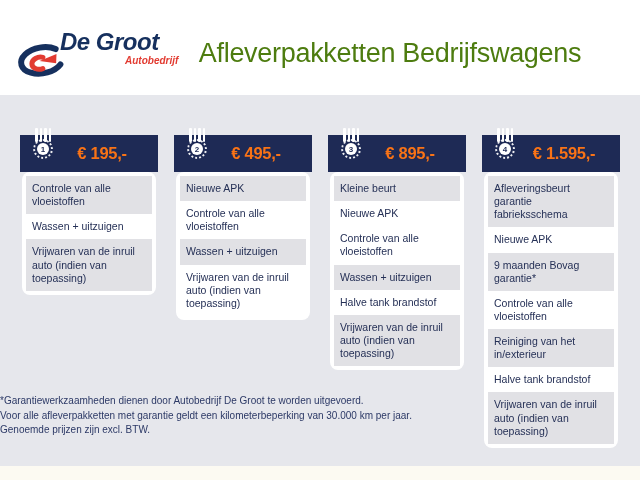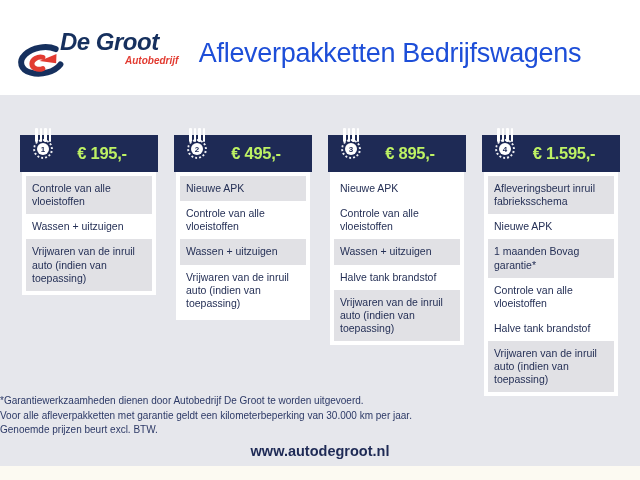--- a/index.html
+++ b/index.html
@@ -10,41 +10,41 @@
 
   
   .topband { position:absolute; left:0; top:0; width:640px; height:95px; background:#ffffff; }
 
   .logo { position:absolute; left:14px; top:26px; width:150px; height:58px; }
   .logo-mark { position:absolute; left:0; top:14px; width:52px; height:40px; }
   .logo-text1 { position:absolute; left:46px; top:2px; font-size:24px; font-weight:bold; font-style:italic; color:#16305e; letter-spacing:-0.5px; }
   .logo-text2 { position:absolute; left:78px; top:29px; font-size:10px; font-weight:bold; font-style:italic; color:#e23b31;margin-left:33px; }
 
   .page-title { position:absolute; left:170px; top:38px; width:440px; text-align:center;
-                font-size:27px; color:#1d4ed8; letter-spacing:-0.3px; }
+                font-size:27px; color:#4d7c0f; letter-spacing:-0.3px; }
 
   
   .mainband { position:absolute; left:0; top:95px; width:640px; height:371px; background:#e6e7ec; }
 
   .columns { position:absolute; left:20px; top:135px; width:600px; display:flex; gap:16px; }
   .col { width:138px; position:relative; }
 
   .col-header { position:relative; height:37px; background:#1e2a55; display:flex;
                 align-items:center; justify-content:center; padding-left:26px; }
-  .price { color:#bef264; font-weight:bold; font-size:16.5px; letter-spacing:-0.3px; }
+  .price { color:#f97316; font-weight:bold; font-size:16.5px; letter-spacing:-0.3px; }
 
   .medal { position:absolute; left:9px; top:-7px; width:28px; }
   .ribbon { display:flex; gap:2px; justify-content:center; height:14px; }
   .ribbon span { width:2.5px; background:#ffffff; border-radius:1px; }
   .medal-circle { width:20px; height:20px; border:2px dotted rgba(255,255,255,0.92); border-radius:50%;
                   margin:-3px auto 0; display:flex; align-items:center; justify-content:center; background:transparent; }
   .medal-inner { width:12px; height:12px; background:#ffffff; border-radius:50%; color:#1e2a55;
                  font-size:8px; font-weight:bold; display:flex; align-items:center; justify-content:center; }
 
-  .col-body { margin:0 2px; background:#ffffff; padding:4px; }
+  .col-body { margin:0 2px; background:#ffffff; padding:4px;border-radius:8px; }
   .row { padding:6px 6px; font-size:10.5px; line-height:1.25; color:#253056; }
   .row.gray { background:#e1e1e5; }
   .row.white { background:#ffffff; }
 
   .disclaimer { position:absolute; left:0; top:394px; width:640px; 
                 font-size:10px; line-height:1.45; color:#2c3966; }
 
   .website { position:absolute; left:0; top:443px; width:640px; text-align:center;
              font-size:14.5px; font-weight:bold; color:#1e2a55; }
 
@@ -131,20 +131,21 @@
               <span></span>
               <span></span>
             </div>
           <div class="medal-circle">
             <div class="medal-inner">3</div>
           </div>
         </div>
         <div class="price">€ 895,-</div>
       </div>
       <div class="col-body">
+        <div class="row gray">Kleine beurt</div>
         <div class="row white">Nieuwe APK</div>
         <div class="row white">Controle van alle vloeistoffen</div>
         <div class="row gray">Wassen + uitzuigen</div>
         <div class="row white">Halve tank brandstof</div>
         <div class="row gray">Vrijwaren van de inruil auto (indien van toepassing)</div>
       </div>
     </div>
 
     <div class="col">
       <div class="col-header">
@@ -155,34 +156,34 @@
               <span></span>
               <span></span>
             </div>
           <div class="medal-circle">
             <div class="medal-inner">4</div>
           </div>
         </div>
         <div class="price">€ 1.595,-</div>
       </div>
       <div class="col-body">
-        <div class="row gray">Afleveringsbeurt inruil fabrieksschema</div>
+        <div class="row gray">Afleveringsbeurt garantie fabrieksschema</div>
         <div class="row white">Nieuwe APK</div>
-        <div class="row gray">1 maanden Bovag garantie*</div>
+        <div class="row gray">9 maanden Bovag garantie*</div>
         <div class="row white">Controle van alle vloeistoffen</div>
+        <div class="row gray">Reiniging van het in/exterieur</div>
         <div class="row white">Halve tank brandstof</div>
         <div class="row gray">Vrijwaren van de inruil auto (indien van toepassing)</div>
       </div>
     </div>
 
   </div>
 
   <div class="disclaimer">
     <div>*Garantiewerkzaamheden dienen door Autobedrijf De Groot te worden uitgevoerd.</div>
     <div>Voor alle afleverpakketten met garantie geldt een kilometerbeperking van 30.000 km per jaar.</div>
-    <div>Genoemde prijzen beurt excl. BTW.</div>
+    <div>Genoemde prijzen zijn excl. BTW.</div>
   </div>
 
-  <div class="website">www.autodegroot.nl</div>
 
   <div class="bottomband"></div>
 
 </div>
 
 </body></html>

